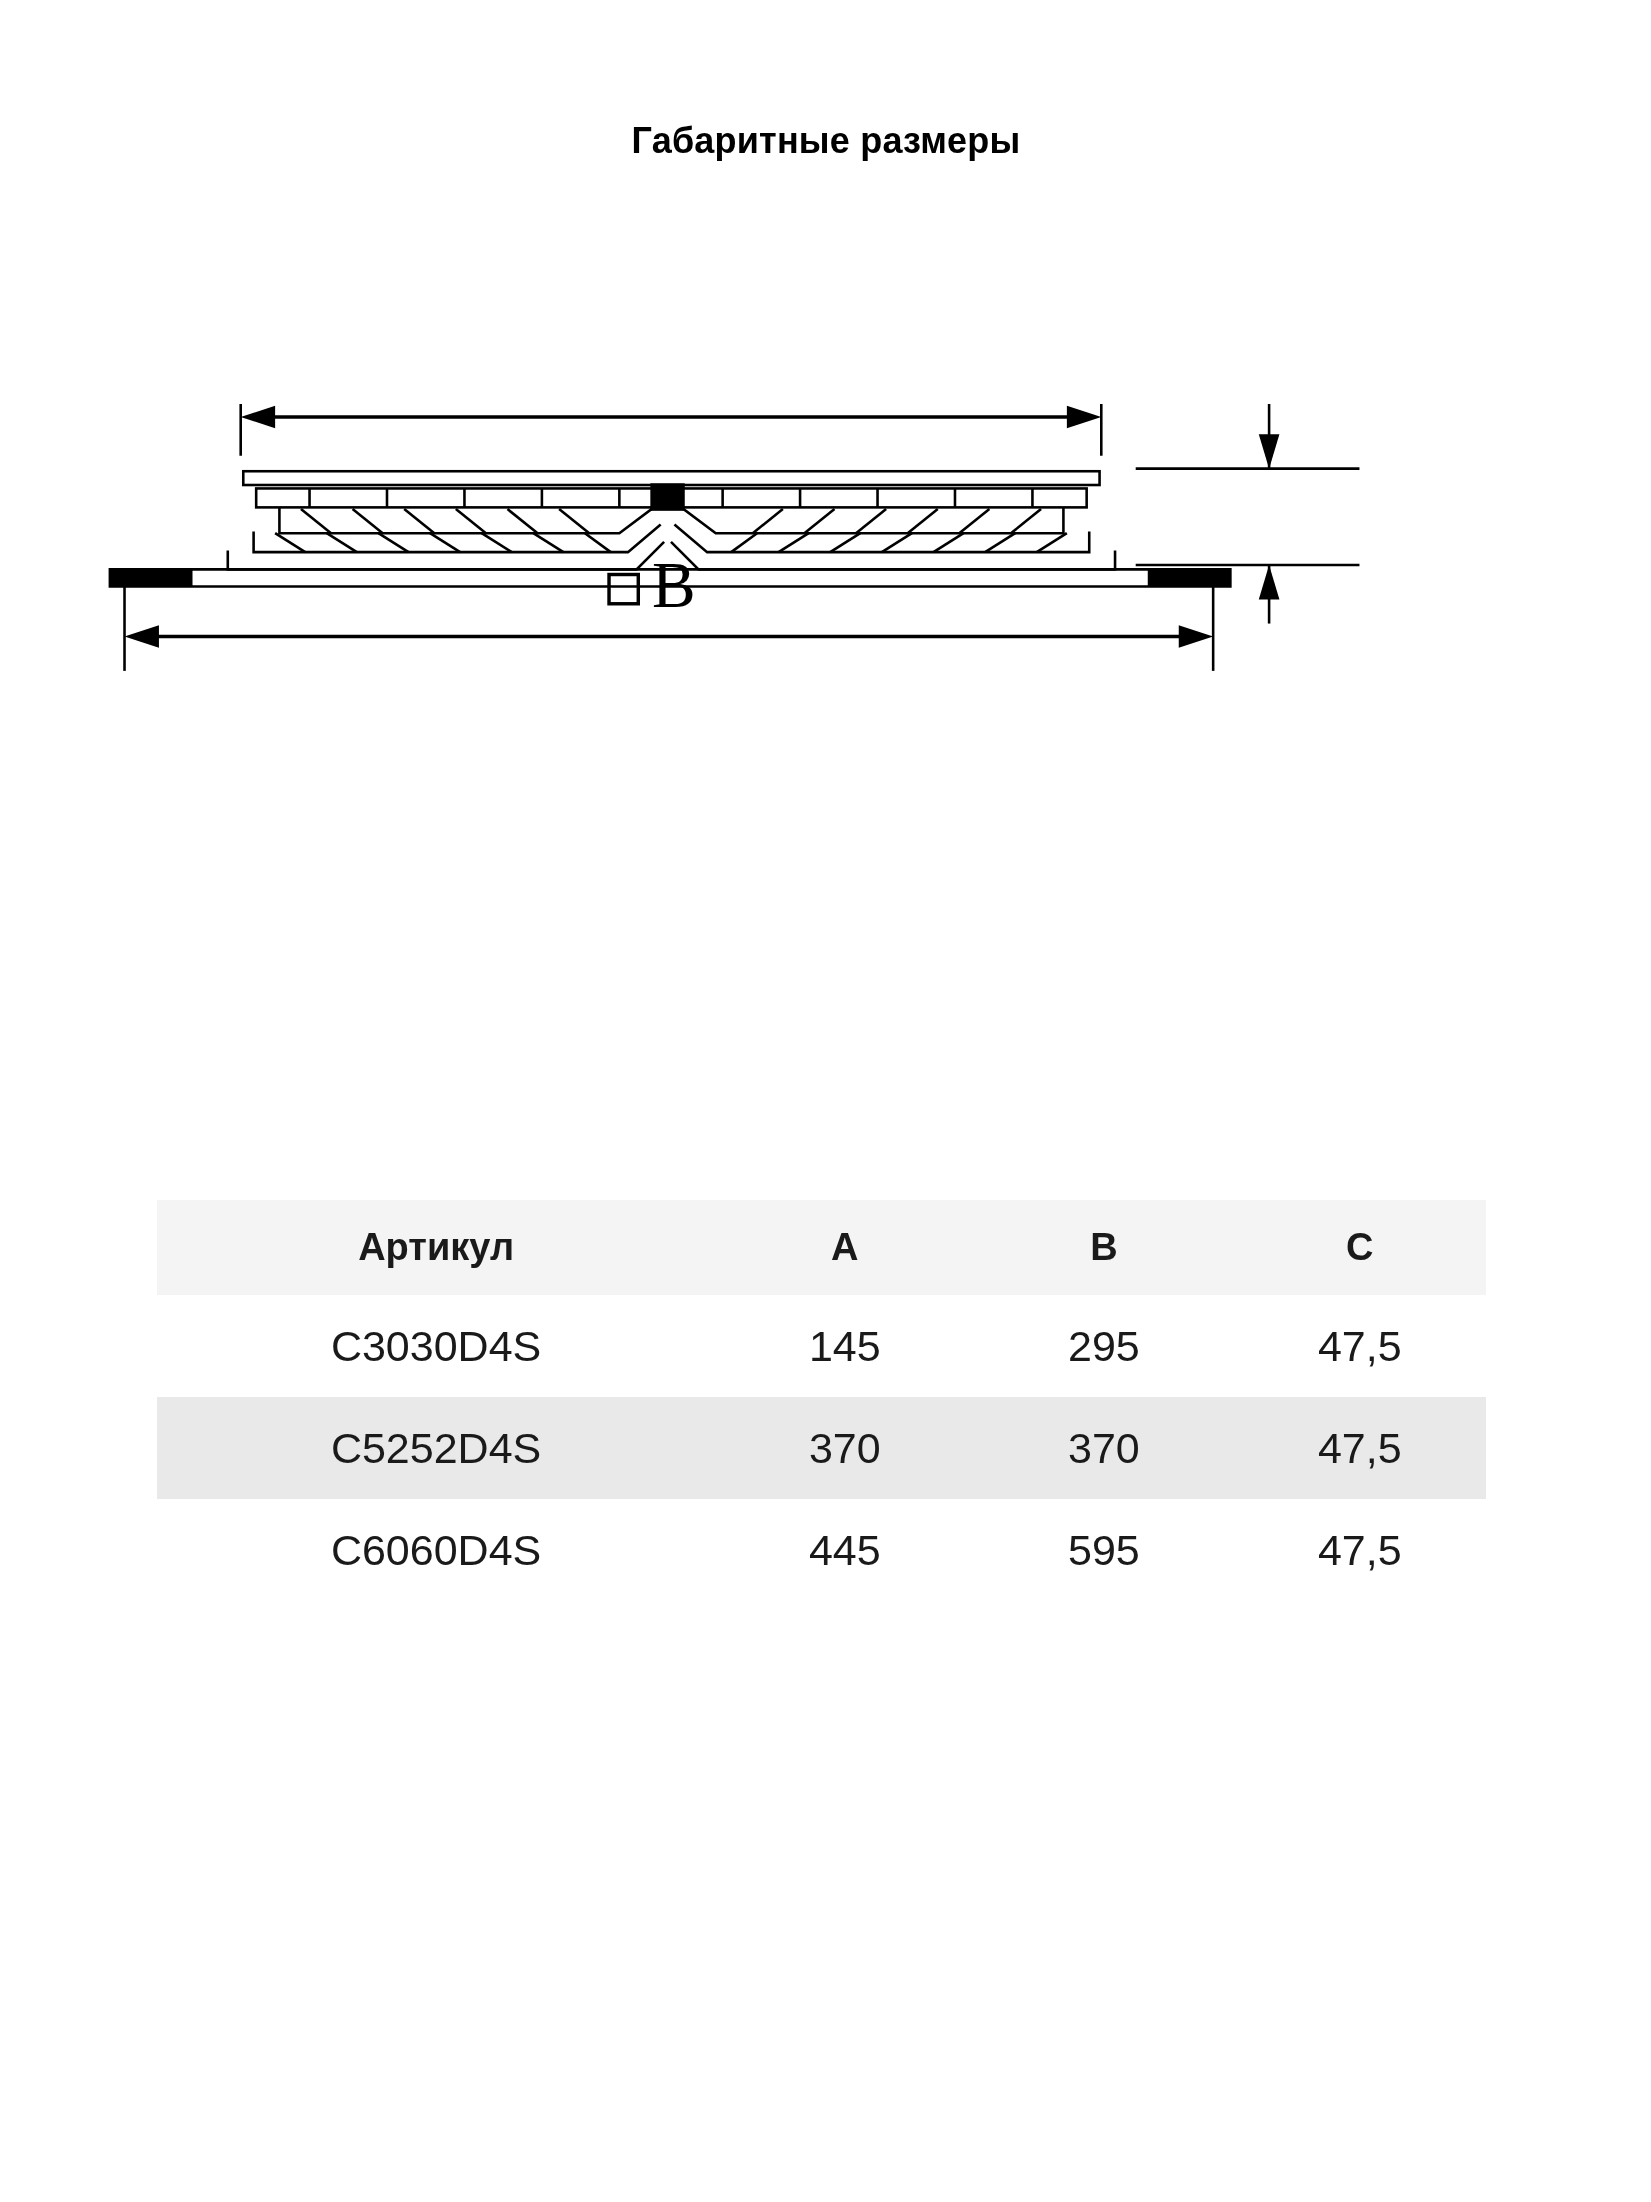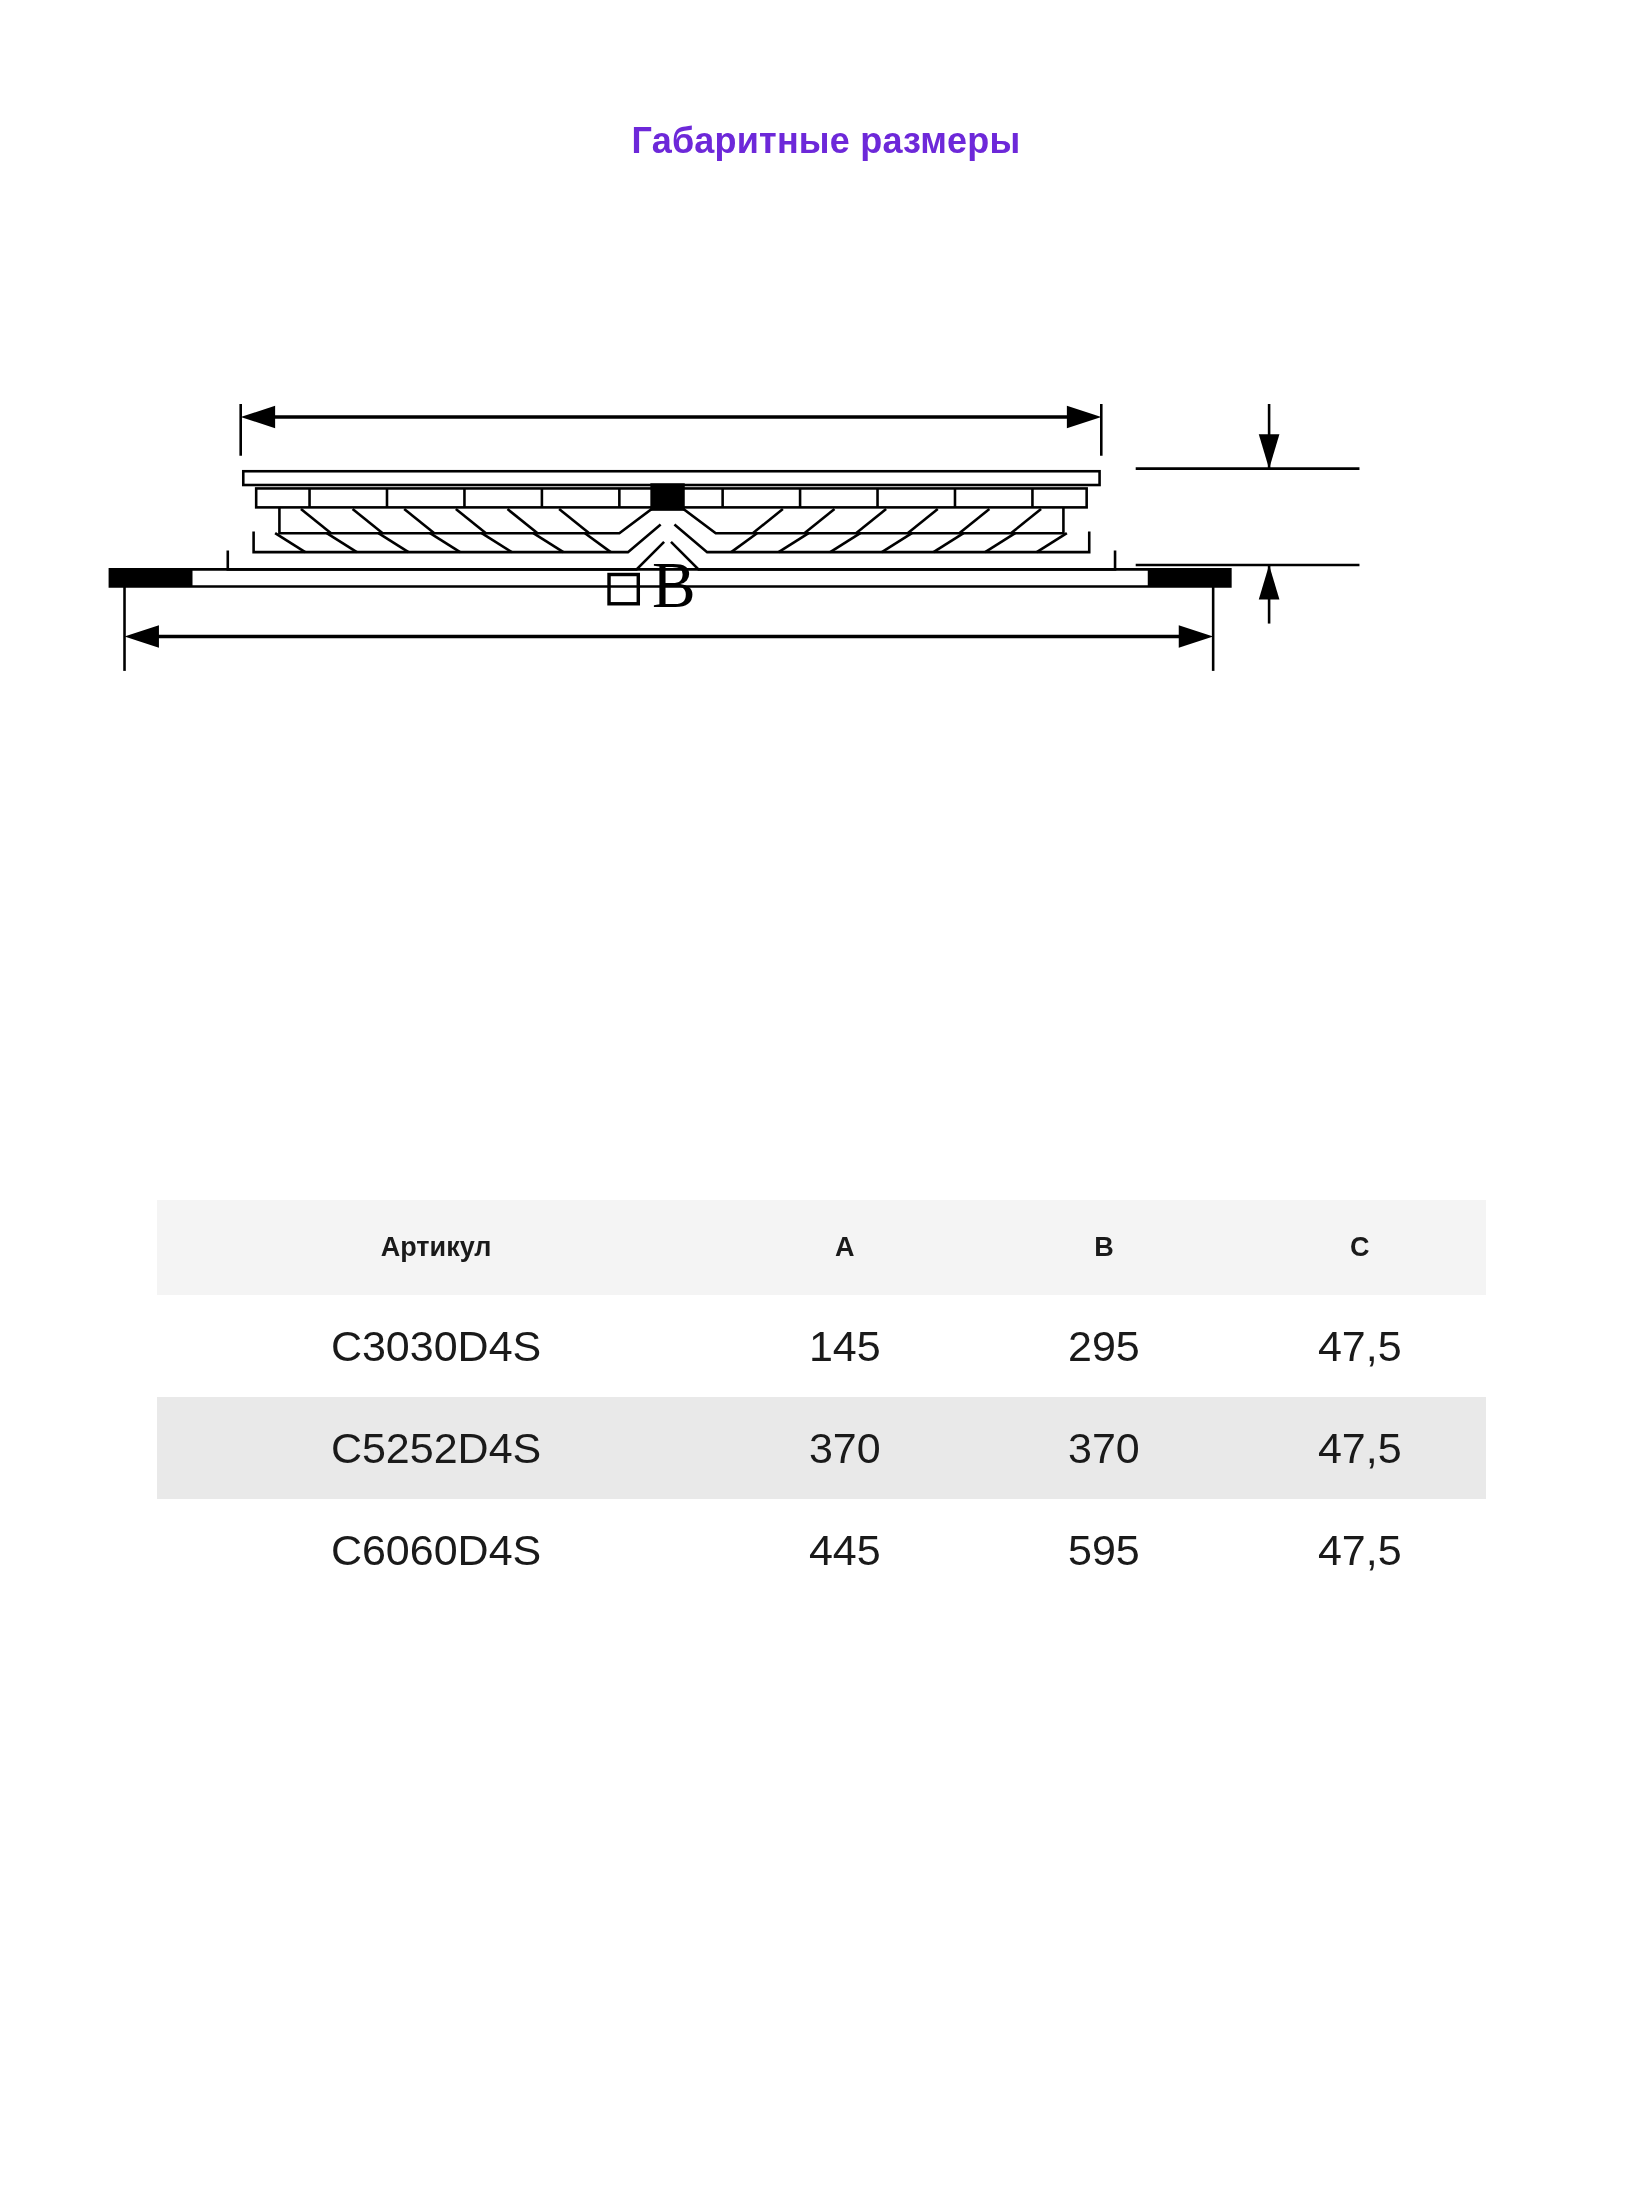--- a/index.html
+++ b/index.html
@@ -25,21 +25,21 @@
 
   .title {
     position: absolute;
     top: 120px;
     left: 0;
     width: 1652px;
     text-align: center;
     font-size: 36px;
     font-weight: bold;
     letter-spacing: 0.2px;
-    color: #6d28d9;
+    color: #000000;
   }
 
   .drawing {
     position: absolute;
     left: 103px;
     top: 404px;
     width: 1463px;
     height: 551px;
   }
 
@@ -59,21 +59,21 @@
     font-size: 43px;
     font-weight: normal;
     text-align: center;
     color: #1a1a1a;
     height: 102px;
     vertical-align: middle;
     padding: 0;
   }
   table.dims thead th {
     font-weight: bold;
-    font-size: 27px;
+    font-size: 38px;
     background: #f4f4f4;
     height: 95px;
   }
   table.dims thead th.art {
     text-align: center;
   }
   table.dims tbody tr:nth-child(odd) {
     background: #ffffff;
   }
   table.dims tbody tr:nth-child(even) {

